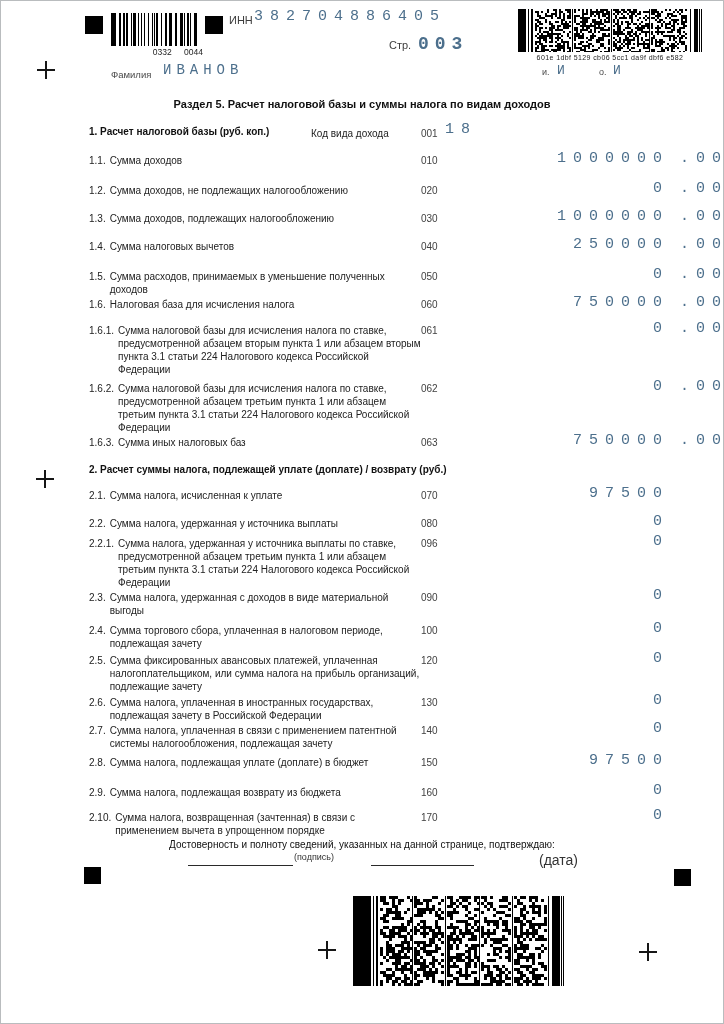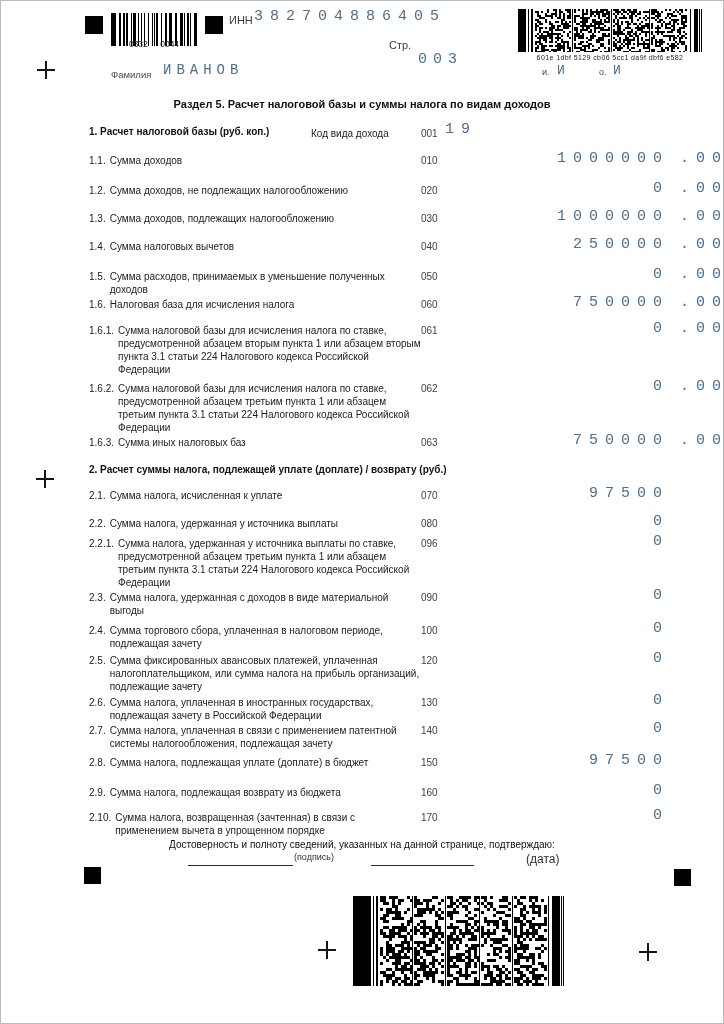--- a/index.html
+++ b/index.html
@@ -10,26 +10,26 @@
   .sq{position:absolute;background:#000;}
   .plus{position:absolute;width:18px;height:18px;}
   .plus::before{content:"";position:absolute;left:0;right:0;top:8px;height:2px;background:#161616;}
   .plus::after{content:"";position:absolute;top:0;bottom:0;left:8px;width:2px;background:#161616;}
 
   
   .mv{font-family:"Liberation Mono","DejaVu Sans Mono",monospace;color:#4c6f8c;white-space:nowrap;}
 
   
   #bc1{position:absolute;left:110px;top:12px;}
-  #bc1num{position:absolute;left:104px;top:38px;width:98px;text-align:center;
+  #bc1num{position:absolute;left:104px;top:46px;width:98px;text-align:right;
           font-size:8.5px;color:#1d1d1d;word-spacing:10px;}
   #innLabel{position:absolute;left:228px;top:13px;font-size:11px;color:#3d3d3d;}
   #innVal{position:absolute;left:253px;top:7px;font-size:15px;letter-spacing:7px;}
   #strLabel{position:absolute;left:388px;top:38px;font-size:11px;color:#3d3d3d;}
-  #strVal{position:absolute;left:417px;top:50px;font-size:15px;letter-spacing:6px;}
+  #strVal{position:absolute;left:417px;top:33px;font-size:18px;letter-spacing:6px;font-weight:bold;}
   #bc2{position:absolute;left:517px;top:8px;}
   #hash{position:absolute;left:514px;top:53px;width:190px;text-align:center;
         font-size:7px;color:#1f1f1f;letter-spacing:0.4px;}
   #iniL1{position:absolute;left:541px;top:66px;font-size:9px;color:#4a4a4a;}
   #iniV1{position:absolute;left:556px;top:62px;font-size:13px;letter-spacing:2px;}
   #iniL2{position:absolute;left:598px;top:66px;font-size:9px;color:#4a4a4a;}
   #iniV2{position:absolute;left:612px;top:62px;font-size:13px;letter-spacing:2px;}
   #famLabel{position:absolute;left:110px;top:68px;font-size:9.5px;color:#4a4a4a;}
   #famVal{position:absolute;left:162px;top:61px;font-size:14px;letter-spacing:5px;}
 
@@ -51,21 +51,21 @@
   .row-label .txt{flex:1 1 auto;}
   .row-code{position:absolute;left:420px;top:1px;font-size:10px;color:#414141;}
   .rub{position:absolute;right:63px;top:-4px;font-size:15px;letter-spacing:7px;margin-right:-7px;}
   .kop{position:absolute;left:649px;top:-4px;font-size:15px;letter-spacing:7px;margin-left:30px;}
 
   
   #conf{position:absolute;left:0;right:0;top:838px;text-align:center;
         font-size:10px;font-weight:normal;color:#101010;}
   .sigline{position:absolute;top:864px;height:1px;background:#2a2a2a;}
   #sigLabel{position:absolute;left:293px;top:851px;font-size:9px;color:#333;}
-  #dateLabel{position:absolute;left:477px;top:851px;font-size:12px;color:#333;padding-left:48px;}
+  #dateLabel{position:absolute;left:490px;top:851px;font-size:14px;color:#333;padding-left:48px;}
   #bc3{position:absolute;left:352px;top:895px;}
 </style>
 </head>
 <body>
 
 <div class="page">
 
   <div class="sq" style="left:84px;top:15px;width:18px;height:18px"></div>
   <svg id="bc1" width="86" height="33">
       <rect x="0" y="0" width="1" height="33" fill="#000"></rect>
@@ -926,21 +926,21 @@
 
   <div class="plus" style="left:36px;top:60px"></div>
   <span id="famLabel">Фамилия</span>
   <span id="famVal" class="mv">ИВАНОВ</span>
 
   <div id="title">Раздел 5. Расчет налоговой базы и суммы налога по видам доходов</div>
 
   <div id="s1head" class="bold10">1. Расчет налоговой базы (руб. коп.)</div>
   <span id="kodLabel">Код вида дохода</span>
   <span id="kodCode">001</span>
-  <span id="kodVal" class="mv">19</span>
+  <span id="kodVal" class="mv">18</span>
   <div id="rows1">
       <div class="row" style="top: 153px;">
         <div class="row-label">
           <span class="num">1.1.</span>
           <span class="txt">Сумма доходов</span>
         </div>
         <div class="row-code">010</div>
         <span class="mv rub">1000000</span>
         <span class="mv kop">.00</span>
       </div>

